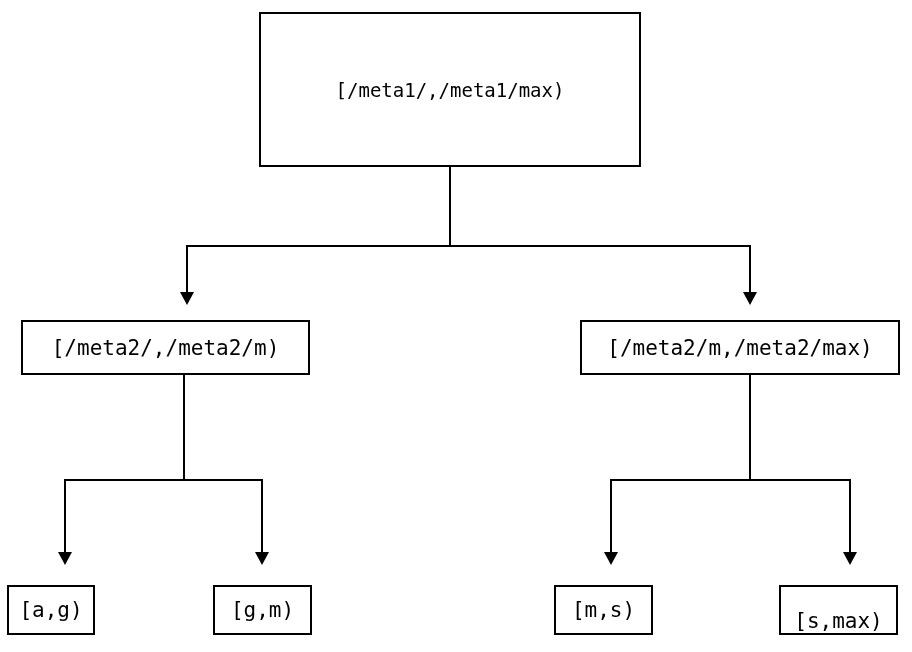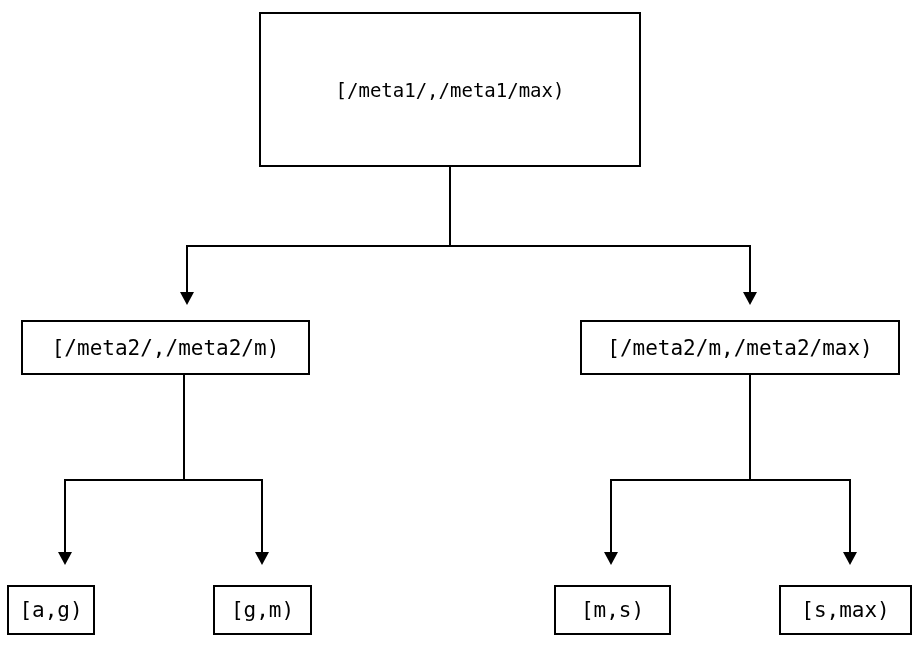--- a/index.html
+++ b/index.html
@@ -68,29 +68,30 @@
   #node-leaf-gm {
     left: 205px;
     top: 585px;
     width: 99px;
     height: 50px;
     margin-left: 8px;
   }
   #node-leaf-ms {
     left: 554px;
     top: 585px;
-    width: 117px;
+    width: 99px;
     height: 50px;
     align-items: center;
   }
   #node-leaf-smax {
     left: 779px;
     top: 585px;
-    width: 133px;
+    width: 119px;
     height: 50px;
+    align-items: flex-end;
   }
   #node-leaf-ag .node-label,
   #node-leaf-gm .node-label,
   #node-leaf-ms .node-label,
   #node-leaf-smax .node-label { font-size: 21px; }
 
   
   .edge-v {
     position: absolute;
     width: 2px;

